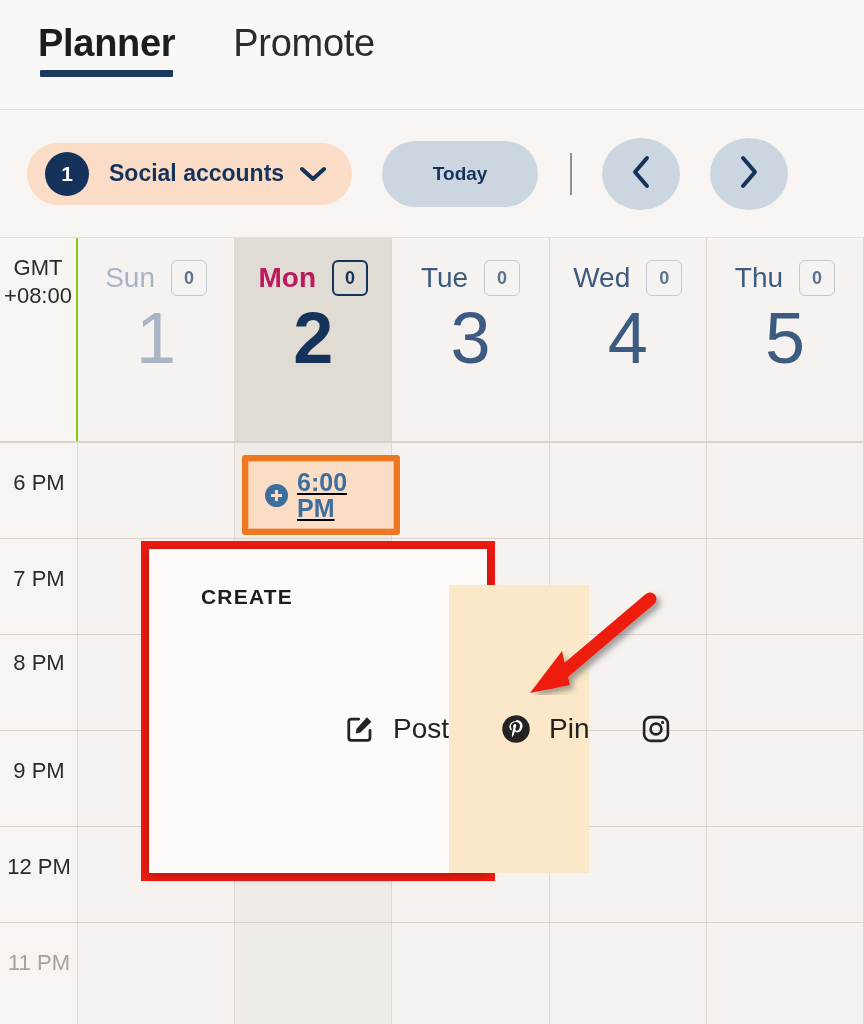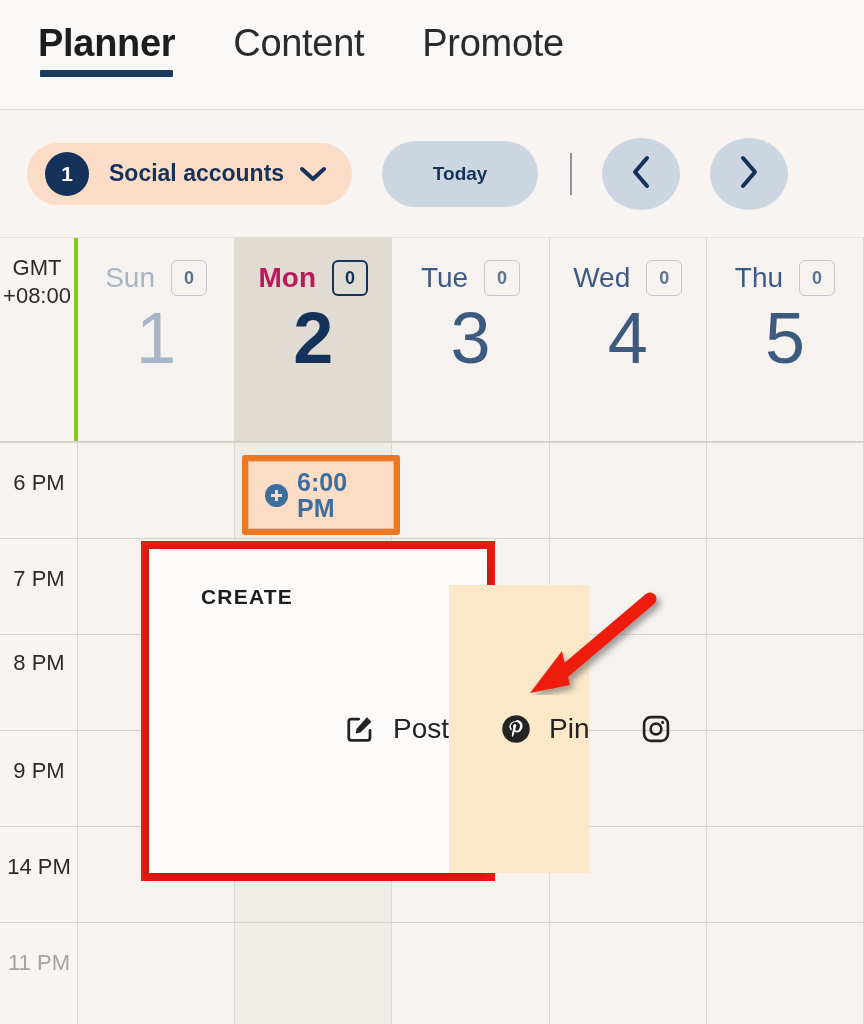--- a/index.html
+++ b/index.html
@@ -79,21 +79,21 @@
 
   
   .cal-head {
     position: absolute; left: 0; top: 238px; width: 864px; height: 204px;
     display: flex; border-bottom: 1px solid #d8d2cc;
   }
   .gutter-head {
     width: 78px; flex: 0 0 78px;
     display: flex; flex-direction: column; align-items: center;
     padding-top: 16px;
-    border-right: 4px solid #84cc16;
+    border-right: 2px solid #84cc16;
     background: #f7f4f1;
   }
   .gmt-line { font-size: 22px; color: #2b2b2b; line-height: 1.25; }
   .day-col-head {
     flex: 1 1 0; position: relative;
     border-right: 1px solid #ddd8d2;
     background: #f5f2ef;
     display: flex; flex-direction: column; align-items: center;
     padding-top: 22px;
   }
@@ -137,21 +137,21 @@
     position: absolute; left: 0; width: 78px; text-align: center;
     font-size: 22px; color: #2b2b2b;
   }
   .hour-label.late { color: #a9a29c; }
 
   
   .event-chip {
     position: absolute;
     left: 242px; top: 455px; width: 158px; height: 80px;
     background: #ee7722; border: 0; border-radius: 3px;
-    padding: 6px; z-index: 5;
+    padding: 6px; z-index: 5; text-decoration: underline;
   }
   .event-inner {
     width: 100%; height: 100%;
     background: #fbddc5; border: 1px solid #f0b98e;
     display: flex; align-items: center; padding-left: 16px; gap: 9px;
   }
   .plus-icon {
     width: 23px; height: 23px; border-radius: 50%; background: #3d6f9e;
     display: flex; align-items: center; justify-content: center; flex: 0 0 23px;
   }
@@ -196,23 +196,20 @@
 </style>
 </head>
 <body>
 
 <div id="app">
 
   <div class="tabbar">
     <div class="tab active">
       <span>Planner</span>
       <span class="underline"></span>
-    </div>
-    <div class="tab">
-      <span>Content</span>
     </div>
     <div class="tab">
       <span>Promote</span>
     </div>
   </div>
 
   <div class="toolbar">
 
     <div class="accounts-pill">
       <div class="badge-circle">
@@ -310,21 +307,21 @@
     <div class="hour-line" style="top:96px"></div>
     <div class="hour-line" style="top:192px"></div>
     <div class="hour-line" style="top:288px"></div>
     <div class="hour-line" style="top:384px"></div>
     <div class="hour-line" style="top:480px"></div>
 
     <div class="hour-label" style="top:28px">6 PM</div>
     <div class="hour-label" style="top:124px">7 PM</div>
     <div class="hour-label" style="top:208px">8 PM</div>
     <div class="hour-label" style="top:316px">9 PM</div>
-    <div class="hour-label" style="top:412px">14 PM</div>
+    <div class="hour-label" style="top:412px">12 PM</div>
     <div class="hour-label late" style="top:508px">11 PM</div>
   </div>
 
   <div class="event-chip">
     <div class="event-inner">
       <span class="plus-wrap">
         <span class="plus-icon"></span>
       </span>
       <span class="event-time">
         <span>6:00</span><br>

